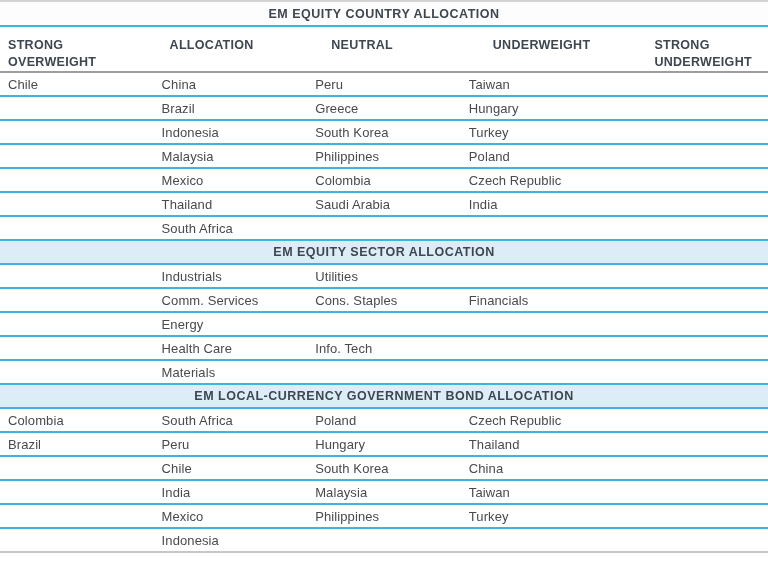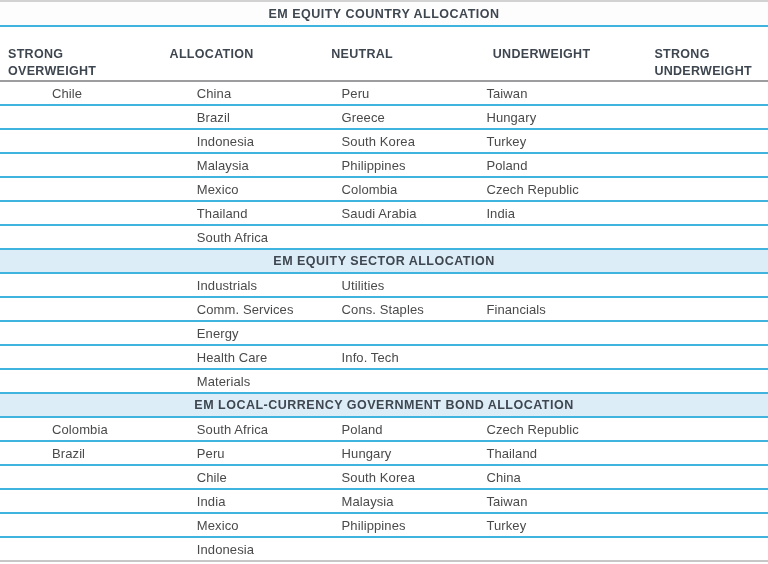--- a/index.html
+++ b/index.html
@@ -15,25 +15,25 @@
   html,body{width:768px;height:564px;background:#ffffff;overflow:hidden;
     font-family:"Liberation Sans",sans-serif;}
   .page{width:768px;height:544px;}
   .title-band{display:flex;align-items:center;justify-content:center;
     font-weight:bold;font-size:12.5px;letter-spacing:0.5px;color:var(--head-text);}
   .title-band.first{height:27px;background:#fdfdfd;
     border-top:2px solid var(--gray-top);border-bottom:2px solid var(--blue);}
   .title-band.mid{height:26px;background:var(--band-bg);
     border-top:2px solid var(--blue);border-bottom:2px solid var(--blue);text-align:right;}
   .header-row{display:grid;grid-template-columns:repeat(5,1fr);
-    padding-top:19px;border-bottom:2px solid var(--gray-head);gap:40px;}
+    padding-top:10px;border-bottom:2px solid var(--gray-head);gap:40px;}
   .hcell{font-weight:bold;font-size:12.5px;line-height:17px;letter-spacing:0.3px;
     color:var(--head-text);padding-left:8px;}
   .row{display:grid;grid-template-columns:repeat(5,1fr);height:24px;
-    align-items:center;border-bottom:2px solid var(--blue);padding-left:44px;}
+    align-items:center;border-bottom:2px solid var(--blue);}
   .row.nb{height:22px;border-bottom:none;}
   .row.last{height:24px;border-bottom:2px solid var(--gray-bottom);}
   .cell{font-size:13px;letter-spacing:0.1px;color:var(--body-text);
     padding-left:8px;white-space:nowrap;}
 </style>
 </head>
 <body>
 
 <div class="page">
 

